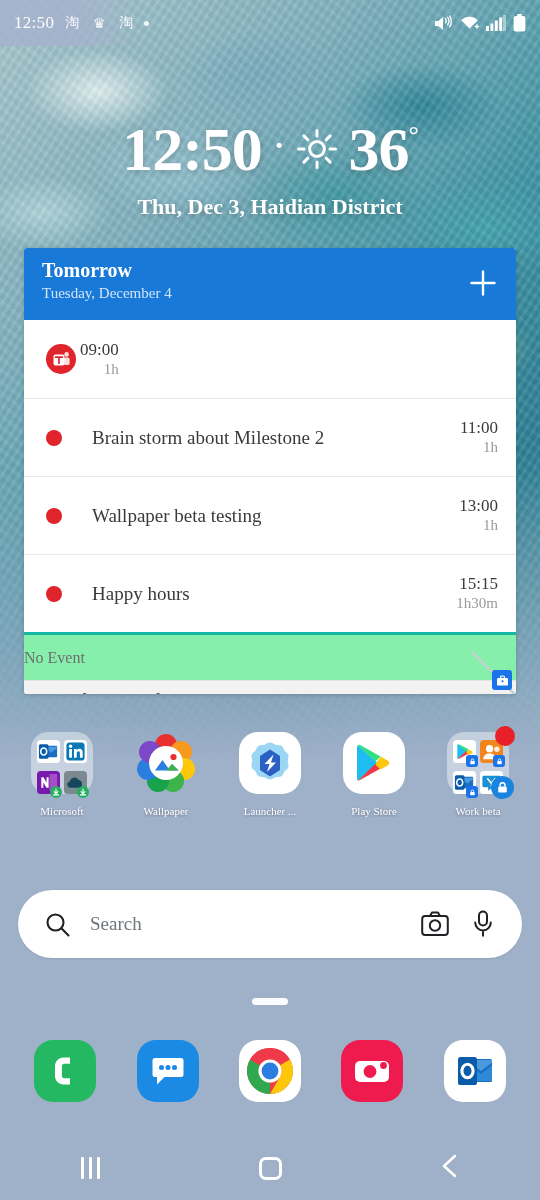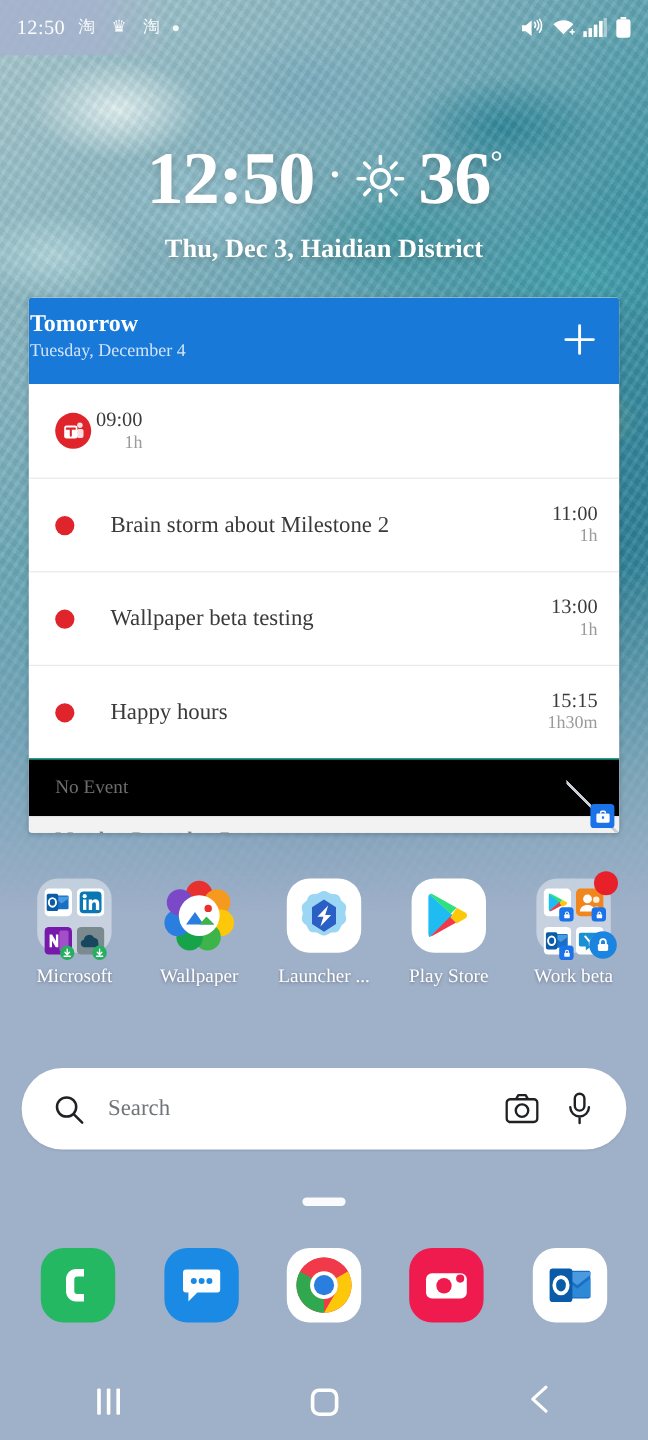--- a/index.html
+++ b/index.html
@@ -69,21 +69,21 @@
   .cw-deg{ font-size:26px; font-weight:700; line-height:1; margin-top:4px; }
   .cw-sub{ margin-top:14px; font-size:22px; font-weight:700; text-shadow:0 2px 6px rgba(0,0,0,.22); }
 
   
   .calwidget{
     position:absolute; left:24px; top:248px; width:492px; height:446px;
     border-radius:3px; overflow:hidden; background:#fff;
     box-shadow:0 1px 4px rgba(0,0,0,.18);
   }
   .cal-header{
-    background:#1879d9; height:72px; padding:10px 16px 0 1px;
+    background:#1879d9; height:72px; padding:10px 16px 0 18px;
     display:flex; align-items:flex-start; justify-content:space-between; color:#fff;
   }
   .cal-h-title{ font-size:20px; font-weight:700; line-height:1.2; }
   .cal-h-sub{ font-size:15px; color:#d3e4f7; margin-top:3px; }
   .cal-plus{
     width:34px; height:34px; display:flex; align-items:center; justify-content:center;
     margin-top:8px; cursor:pointer;
   }
   .cal-plus svg{ display:block; }
   .cal-rows{ background:#fff; }
@@ -93,22 +93,22 @@
   }
   .cal-row:first-child{ border-top:none; }
   .cal-bullet{ width:34px; flex:0 0 34px; display:flex; align-items:center; justify-content:flex-start; }
   .dot-red{ width:16px; height:16px; border-radius:50%; background:#e0242b; }
   .teams-ic{ width:30px; height:30px; border-radius:50%; background:#e0242b;
     display:flex; align-items:center; justify-content:center; }
   .cal-title{ flex:1; font-size:19px; color:#3a3a3a; padding-left:12px; }
   .cal-time{ text-align:right; }
   .cal-t1{ font-size:17px; color:#3a3a3a; line-height:1.25; }
   .cal-t2{ font-size:15px; color:#9a9a9a; line-height:1.3; }
-  .cal-noevent{ height:48px; display:flex; align-items:center; padding-left:22px;
-    font-size:16px; color:#6e6e6e; border-top:1px solid #14b8a6; background:#000000; }
+  .cal-noevent{ height:48px; display:flex; align-items:center; 
+    font-size:16px; color:#6e6e6e; border-top:3px solid #14b8a6; background:#86efac; }
   .cal-nextday{ height:38px; display:flex; align-items:center; padding-left:22px;
     font-size:16px; font-weight:600; color:#555; background:#f2f2f2; border-top:1px solid #e4e4e4;
     position:relative; }
   .resize-corner{
     position:absolute; right:0; bottom:0; width:44px; height:44px;
     background:linear-gradient(to top right, rgba(255,255,255,0) 0 46%, #c9cdd4 46% 50%, rgba(255,255,255,0) 50%);
     pointer-events:none;
   }
   .work-badge{
     position:absolute; right:4px; bottom:4px; width:20px; height:20px; border-radius:3px;
@@ -116,21 +116,21 @@
   }
 
   
   .appgrid{
     position:absolute; left:0; top:732px; width:540px;
     display:flex; justify-content:space-around; padding:0 10px;
   }
   .app{ width:100px; display:flex; flex-direction:column; align-items:center; cursor:pointer; position:relative; }
   .app-ic{ width:62px; height:62px; position:relative; }
   .app-label{
-    margin-top:11px; font-size:16px; color:#fff; text-shadow:0 1px 3px rgba(0,0,0,.35);
+    margin-top:11px; font-size:11px; color:#fff; text-shadow:0 1px 3px rgba(0,0,0,.35);
     white-space:nowrap; max-width:104px; overflow:hidden; text-overflow:ellipsis;
   }
   .folder{
     width:62px; height:62px; border-radius:17px; background:rgba(255,255,255,.42);
     display:grid; grid-template-columns:1fr 1fr; grid-template-rows:1fr 1fr;
     gap:4px; padding:6px; position:relative;
   }
   .folder .mini{ width:100%; height:100%; border-radius:5px; position:relative; overflow:visible; }
   .squircle{ width:62px; height:62px; border-radius:19px; display:flex; align-items:center; justify-content:center; }
   .noti-dot{

